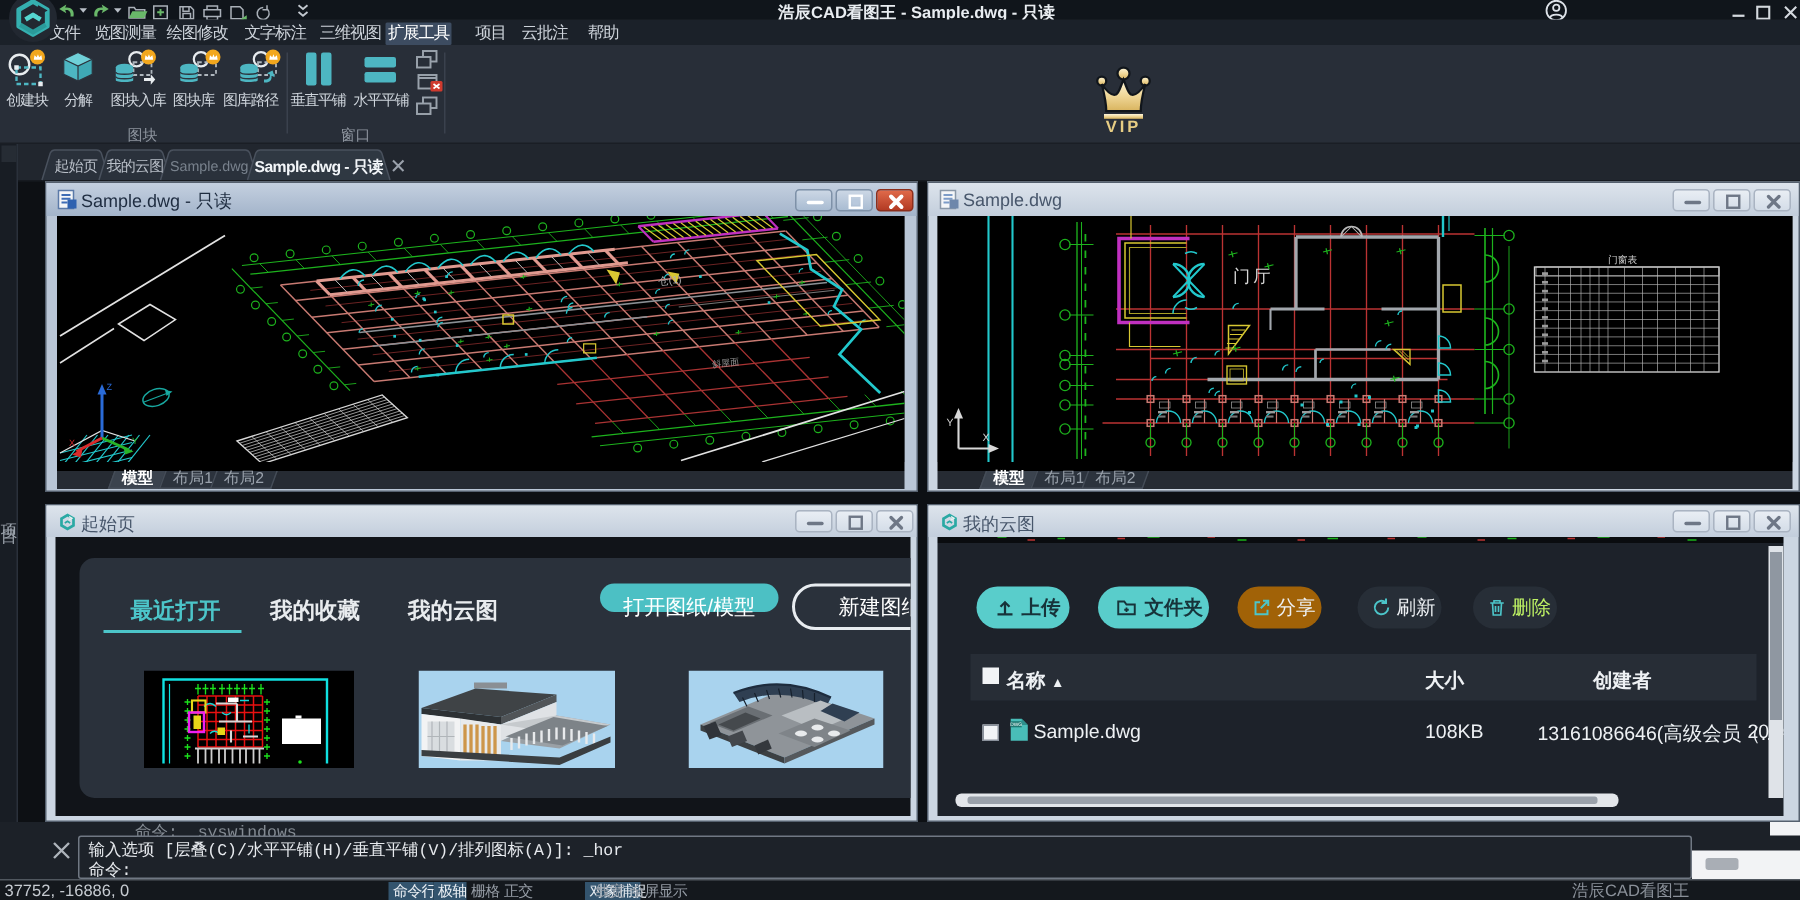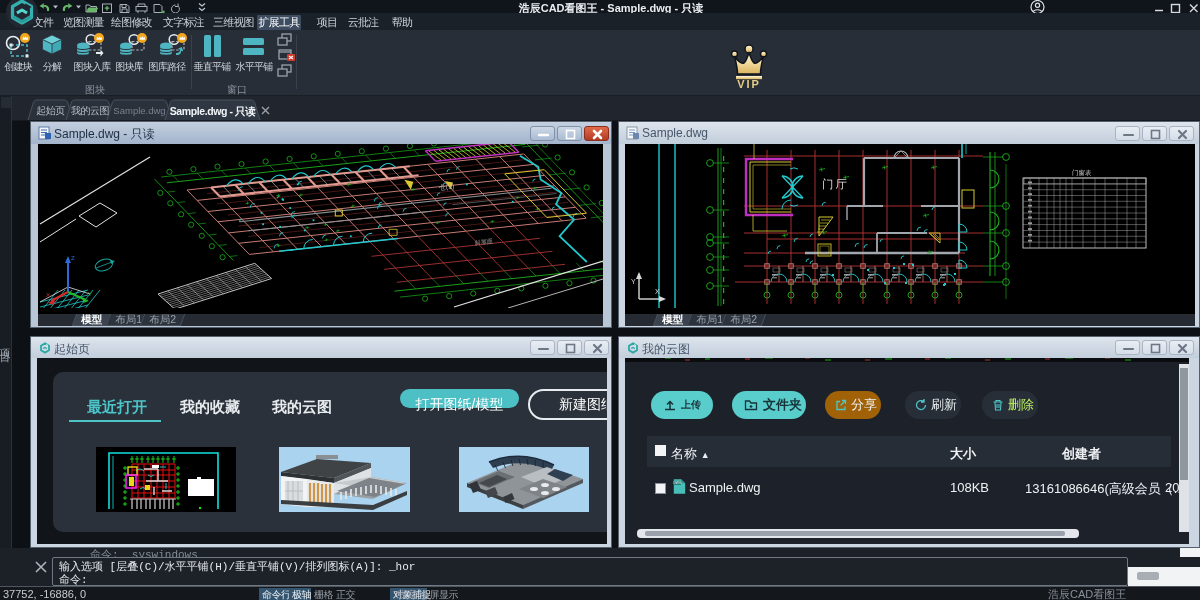--- a/index.html
+++ b/index.html
@@ -975,21 +975,21 @@
       </div>
     <div class="content" style="left:6px;top:21px;width:564px;height:186px;background:#1d222a;overflow:hidden;">
       <svg class="abs" style="left:0;top:0;" width="564" height="4" viewBox="0 0 564 4">
           <rect width="564" height="4" fill="#0a0c0f"></rect>
           <g stroke-width="1">
             <path d="M40 0 h6 M80 1 h5 M140 0 h8 M200 2 h6 M260 1 h7 M320 0 h6 M380 1 h6 M440 0 h8 M500 2 h6" stroke="#1ab21a"></path>
             <path d="M60 2 h5 M120 1 h5 M180 0 h5 M240 2 h5 M300 1 h5 M360 2 h5 M420 1 h5 M480 0 h5" stroke="#b33"></path>
           </g>
         </svg>
 
-      <div class="abs" style="left:26px;top:33px;width:62px;height:28px;background:#59cdcb;border-radius:14px;color:#17333a;font-size:10px;font-weight:bold;line-height:28px;">
+      <div class="abs" style="left:26px;top:33px;width:62px;height:28px;background:#59cdcb;border-radius:14px;color:#17333a;font-size:13px;font-weight:bold;line-height:28px;">
           <span style="position:absolute;left:30px;">上传</span>
           <svg style="position:absolute;left:12px;top:7px;" width="14" height="14" viewBox="0 0 14 14">
             <path d="M7 11 V4 M4 6.5 L7 3.5 L10 6.5 M2 11.5 h10" stroke="#17333a" stroke-width="1.5" fill="none"></path>
           </svg>
         </div>
       <div class="abs" style="left:107px;top:33px;width:74px;height:28px;background:#59cdcb;border-radius:14px;color:#17333a;font-size:13px;font-weight:bold;line-height:28px;">
           <span style="position:absolute;left:31px;">文件夹</span>
           <svg style="position:absolute;left:12px;top:7px;" width="14" height="14" viewBox="0 0 14 14">
             <path d="M1.5 3 h4 l1.5 2 h5.5 v6.5 h-11 z" stroke="#17333a" stroke-width="1.3" fill="none"></path>
             <path d="M7 7 v3 M5.5 8.5 h3" stroke="#17333a" stroke-width="1.2"></path>
@@ -1009,21 +1009,21 @@
         </div>
       <div class="abs" style="left:357px;top:33px;width:56px;height:28px;background:#272e37;border-radius:14px;color:#bef264;font-size:13px;line-height:28px;">
           <span style="position:absolute;left:26px;">删除</span>
           <svg style="position:absolute;left:9px;top:7px;" width="14" height="14" viewBox="0 0 14 14">
             <path d="M2.5 4 h9 M5 4 v-1.5 h4 V4 M4 4 l0.5 8 h5 L10 4 M6 6 v4 M8 6 v4" stroke="#4cc5c9" stroke-width="1.1" fill="none"></path>
           </svg>
         </div>
 
       <div class="abs" style="left:22px;top:78px;width:524px;height:31px;background:#272d36;"></div>
       <div class="abs" style="left:30px;top:87px;width:11px;height:11px;background:#f2f4f6;"></div>
-      <div class="abs" style="left:46px;top:87px;font-size:13px;font-weight:normal;color:#eef1f4;">名称 <span style="font-size:9px;">▲</span></div>
+      <div class="abs" style="left:46px;top:87px;font-size:13px;font-weight:bold;color:#eef1f4;">名称 <span style="font-size:9px;">▲</span></div>
       <div class="abs" style="left:325px;top:87px;font-size:13px;font-weight:bold;color:#eef1f4;">大小</div>
       <div class="abs" style="left:437px;top:87px;font-size:13px;font-weight:bold;color:#eef1f4;">创建者</div>
 
       <div class="abs" style="left:30px;top:125px;width:11px;height:11px;border:1px solid #8a919b;background:#f2f4f6;"></div>
       <svg class="abs" style="left:48px;top:120px;" width="13" height="17" viewBox="0 0 16 20">
           <path d="M1 1 h9 l5 5 v13 h-14 z" fill="#49bdb8"></path>
           <path d="M10 1 l5 5 h-5 z" fill="#2e8f8c"></path>
           <rect x="1" y="3" width="9" height="5" fill="#1f7a74"></rect>
           <text x="5.5" y="7" font-size="4" fill="#fff" text-anchor="middle">DWG</text>
         </svg>

